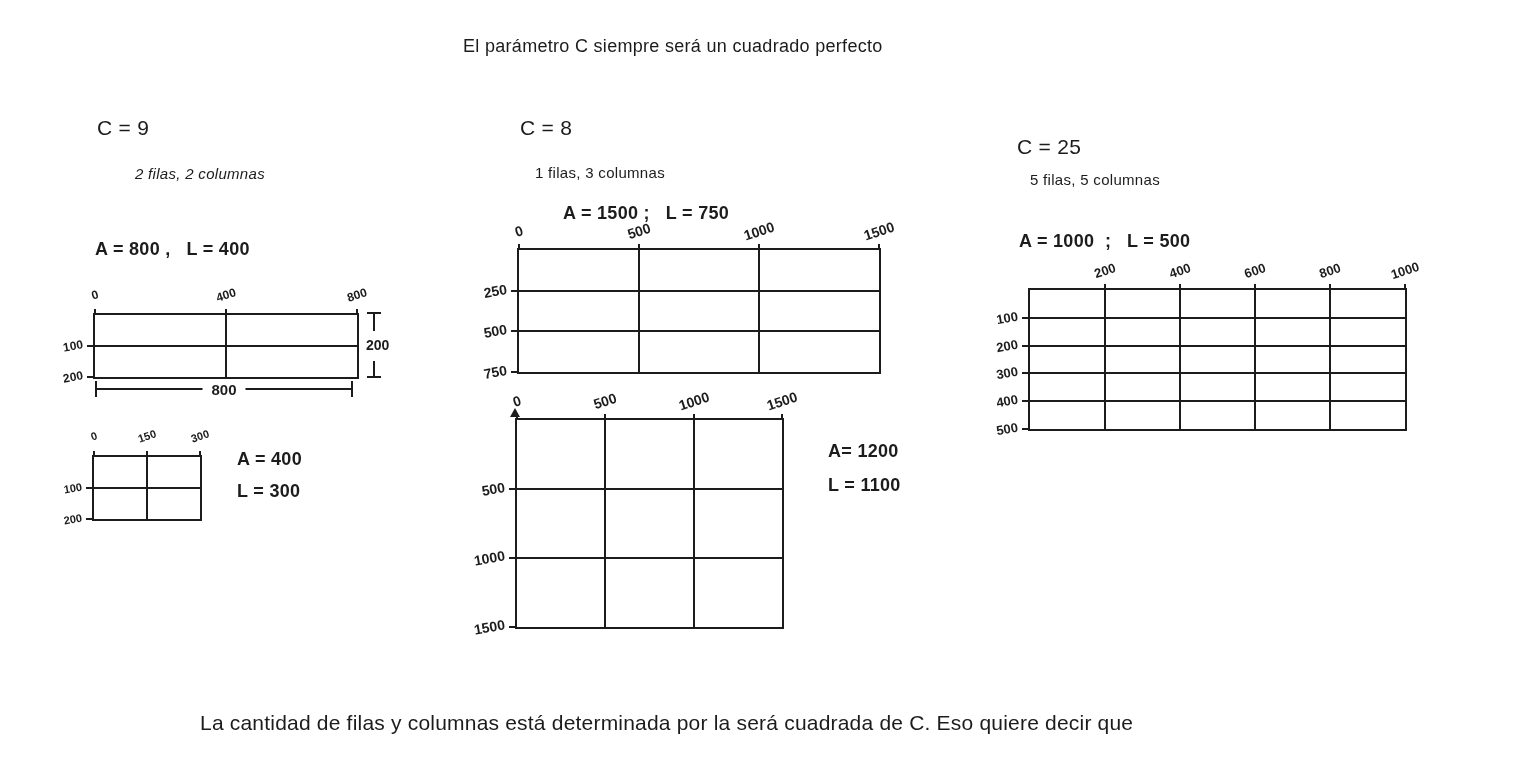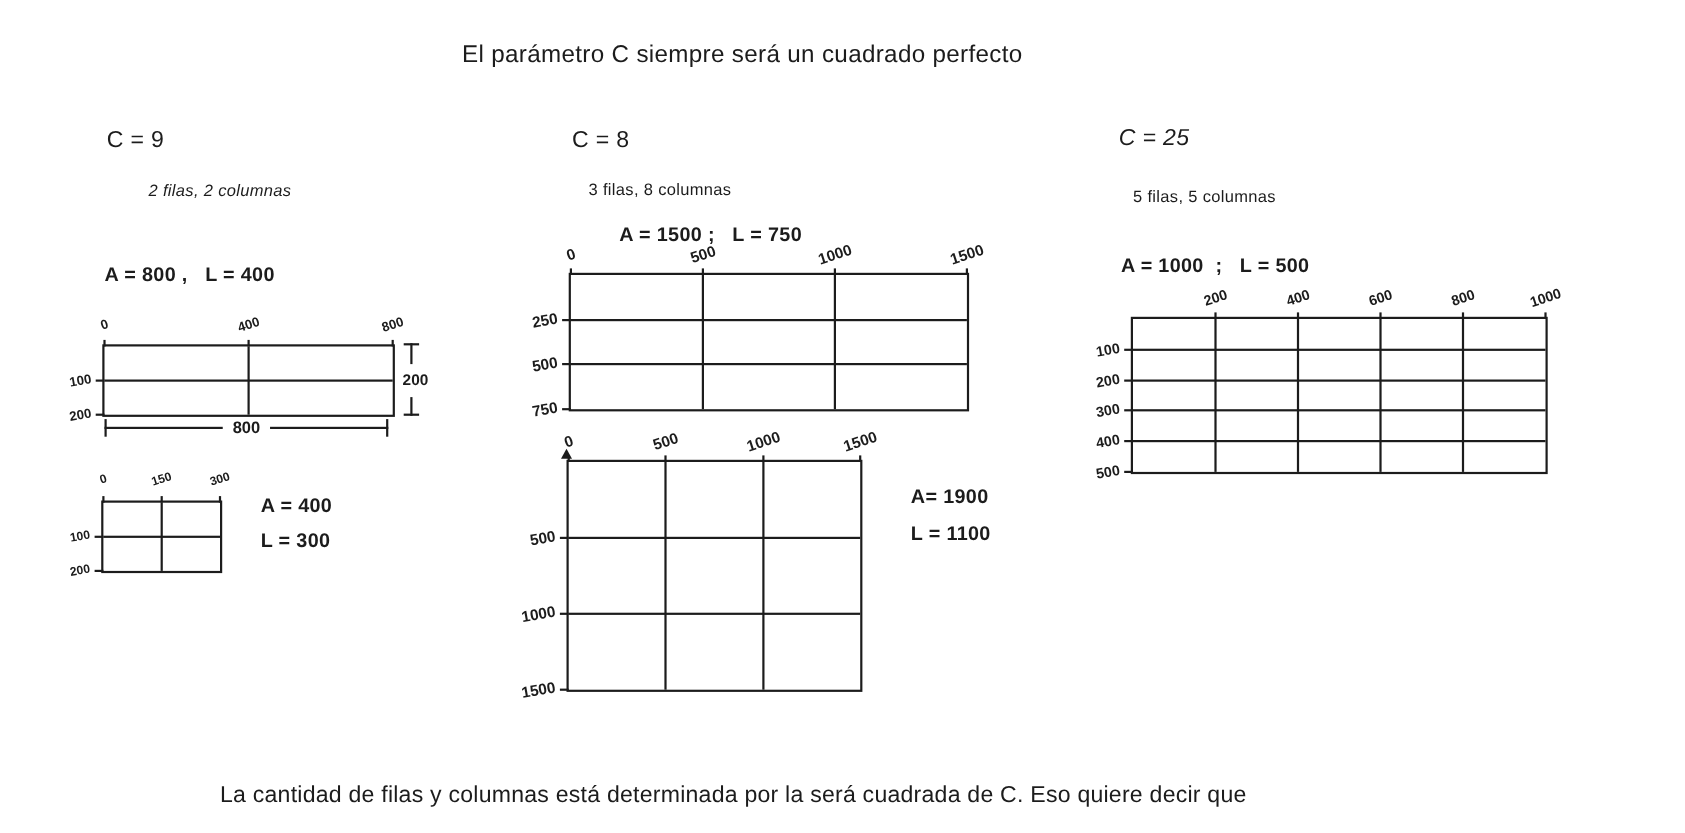--- a/index.html
+++ b/index.html
@@ -5,21 +5,21 @@
   :root { --ink:#1c1c1c; --bg:#ffffff; }
   * { margin:0; padding:0; box-sizing:content-box; }
   html,body { background:#fff; }
   .canvas {
     position:relative; width:1532px; height:757px;
     background:var(--bg); color:var(--ink);
     font-family:"Liberation Sans", sans-serif;
     overflow:hidden;
   }
   .txt { position:absolute; white-space:pre; letter-spacing:.3px; }
-  .title { font-size:22px; }
+  .title { font-size:18px;margin-left:43px; }
   .c-label { font-size:21px; }
   .rc-label { font-size:15px; }
   .dims { font-size:18px; font-weight:700; }
   .footer { font-size:21px; line-height:31px; letter-spacing:.2px; }
 
   
   .grid { position:absolute; border:2px solid var(--ink); }
   .grid .vline { position:absolute; top:0; bottom:0; width:2px; background:var(--ink); }
   .grid .hline { position:absolute; left:0; right:0; height:2px; background:var(--ink); }
   .grid .tickT { position:absolute; top:-6px; height:6px; width:2px; background:var(--ink); }
@@ -104,21 +104,21 @@
       <div class="hline" style="top: 30px;"></div>
       <div class="tickL" style="top: 30px;"></div>
       <div class="labL" style="top: 31px;">100</div>
       <div class="tickL" style="top: 61px;"></div>
       <div class="labL" style="top: 62px;">200</div>
     </div>
   <div class="txt dims" style="left:237px; top:449px;">A = 400</div>
   <div class="txt dims" style="left:237px; top:481px;">L = 300</div>
 
   <div class="txt c-label" style="left:520px; top:116px;">C = 8</div>
-  <div class="txt rc-label" style="left:535px; top:164px;">3 filas, 8 columnas</div>
+  <div class="txt rc-label" style="left:535px; top:164px;">1 filas, 3 columnas</div>
   <div class="txt dims" style="left:563px; top:203px;">A = 1500 ;   L = 750</div>
 
   <div class="grid" style="left:517px; top:248px; width:360px; height:122px; --labfs:14px;">
       <div class="tickT" style="left: -1px;"></div>
       <div class="labT" style="left: 0px;">0</div>
       <div class="vline" style="left: 119px;"></div>
       <div class="tickT" style="left: 119px;"></div>
       <div class="labT" style="left: 120px;">500</div>
       <div class="vline" style="left: 239px;"></div>
       <div class="tickT" style="left: 239px;"></div>
@@ -149,24 +149,24 @@
       <div class="hline" style="top: 68px;"></div>
       <div class="tickL" style="top: 68px;"></div>
       <div class="labL" style="top: 69px;">500</div>
       <div class="hline" style="top: 137px;"></div>
       <div class="tickL" style="top: 137px;"></div>
       <div class="labL" style="top: 138px;">1000</div>
       <div class="tickL" style="top: 206px;"></div>
       <div class="labL" style="top: 207px;">1500</div>
     </div>
   <div class="arrow-up" style="left:510px; top:408px;"></div>
-  <div class="txt dims" style="left:828px; top:441px;">A= 1900</div>
+  <div class="txt dims" style="left:828px; top:441px;">A= 1200</div>
   <div class="txt dims" style="left:828px; top:475px;">L = 1100</div>
 
-  <div class="txt c-label" style="left:1017px; top:114px;font-style:italic;">C = 25</div>
+  <div class="txt c-label" style="left:1017px; top:135px;">C = 25</div>
   <div class="txt rc-label" style="left:1030px; top:171px;">5 filas, 5 columnas</div>
   <div class="txt dims" style="left:1019px; top:231px;">A = 1000  ;   L = 500</div>
 
   <div class="grid" style="left:1028px; top:288px; width:375px; height:139px; --labfs:13px;">
       <div class="vline" style="left: 74px;"></div>
       <div class="tickT" style="left: 74px;"></div>
       <div class="labT" style="left: 75px;">200</div>
       <div class="vline" style="left: 149px;"></div>
       <div class="tickT" style="left: 149px;"></div>
       <div class="labT" style="left: 150px;">400</div>

